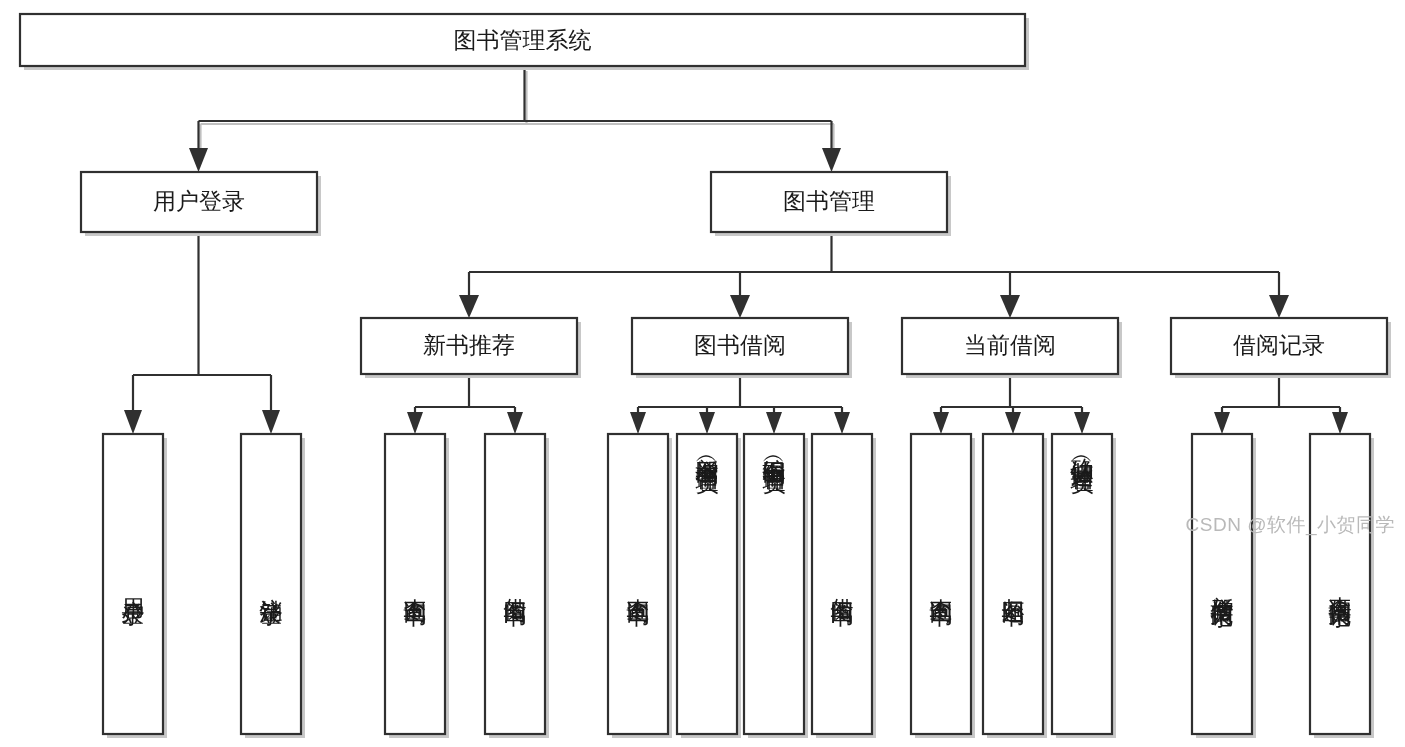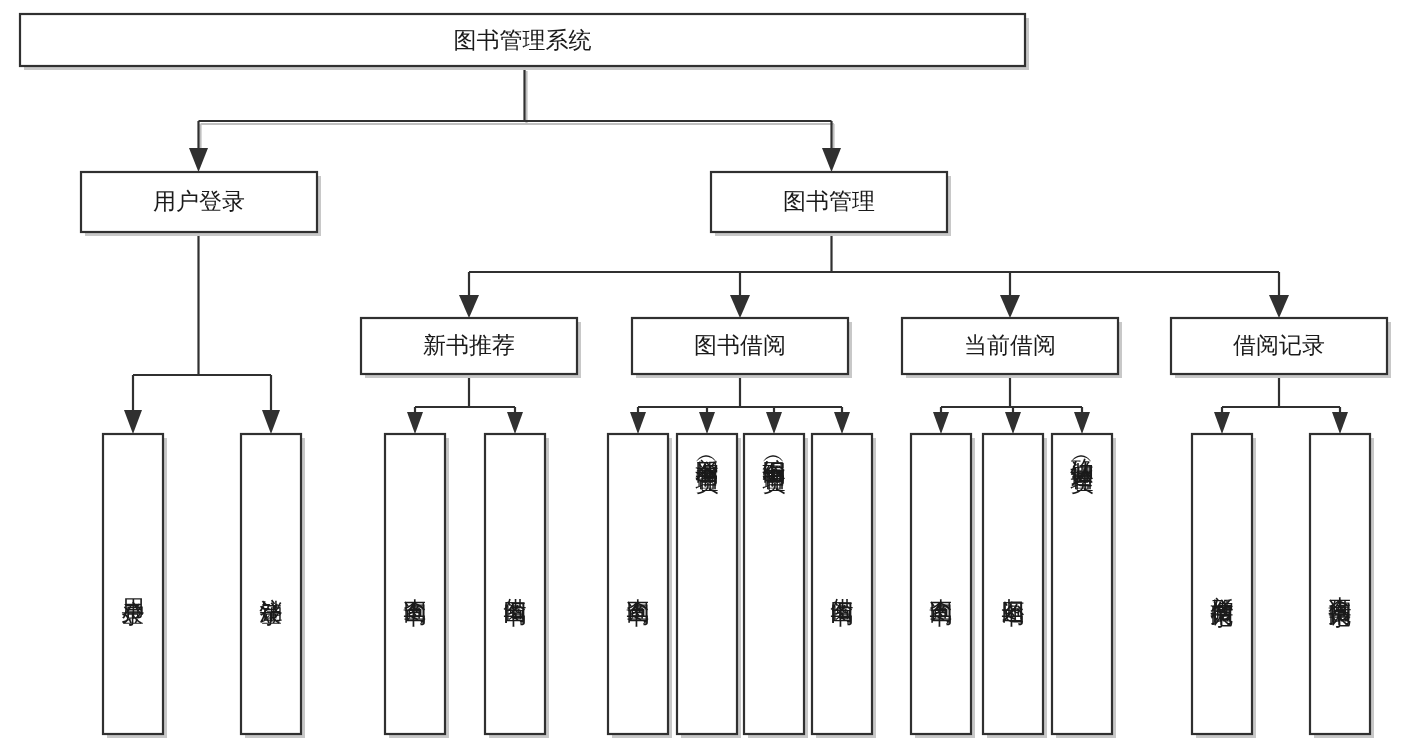--- a/index.html
+++ b/index.html
@@ -274,14 +274,15 @@
   <div class="leaf-label" style="left:911px; top:434px; width:60px; height:300px; display:flex; align-items:center; justify-content:center;">查询图书</div>
 
   <div class="leaf-label" style="left:983px; top:434px; width:60px; height:300px; display:flex; align-items:center; justify-content:center;">归还图书</div>
 
   <div class="leaf-label" style="left:1052px; top:434px; width:60px; height:300px; display:flex; align-items:center; justify-content:flex-start; padding-top:6px; box-sizing:border-box;">确认归还（管理员）</div>
 
   <div class="leaf-label" style="left:1192px; top:434px; width:60px; height:300px; display:flex; align-items:center; justify-content:center;">新增借阅记录</div>
 
   <div class="leaf-label" style="left:1310px; top:434px; width:60px; height:300px; display:flex; align-items:center; justify-content:center;">查询借阅记录</div>
 
+  <div class="watermark">CSDN @软件_小贺同学</div>
 
 </div>
 
 </body></html>

